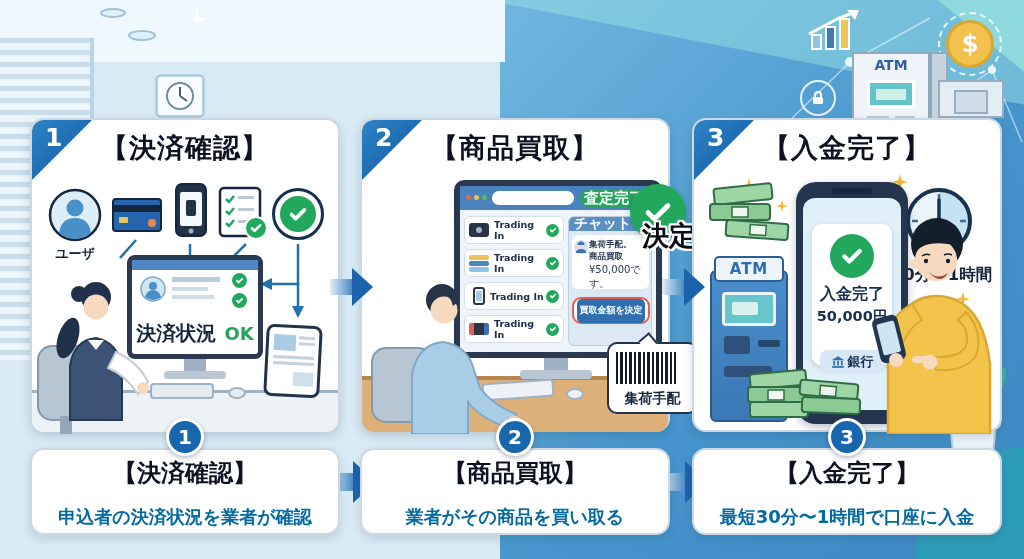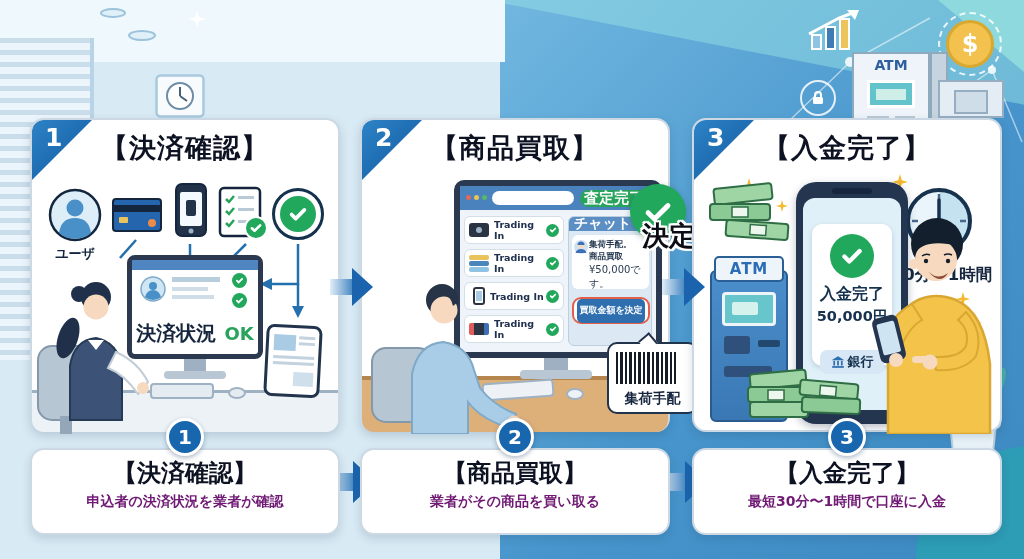--- a/index.html
+++ b/index.html
@@ -13,21 +13,21 @@
     border-top-left-radius:12px; overflow:hidden; }
   .corner-tri{ width:100%; height:100%; background:linear-gradient(135deg,#2d83c6,#11579e);
     clip-path:polygon(0 0,100% 0,0 100%); }
   .corner-num{ position:absolute; top:3px; left:13px; font-size:25px; font-weight:bold; color:#fff; }
   .heading{ position:absolute; top:10px; left:0; width:100%; text-align:center;
     font-size:27px; font-weight:bold; color:#0c1222; letter-spacing:1px; }
   .caption{ position:absolute; top:448px; width:310px; height:87px; background:#fff;
     border:2px solid #ccd9e4; border-radius:14px; box-shadow:0 4px 8px rgba(30,60,90,.15);
     z-index:6; text-align:center; }
   .cap-title{ margin-top:7px; font-size:24px; font-weight:bold; color:#0c1222; }
-  .cap-text{ margin-top:4px; font-size:14px; font-weight:bold; color:#701a75; }
+  .cap-text{ margin-top:16px; font-size:18px; font-weight:bold; color:#0369a1; }
   .badge{ position:absolute; width:38px; height:38px; background:#1866ae; border:3px solid #fff;
     border-radius:50%; box-shadow:0 2px 5px rgba(20,50,90,.35); z-index:7;
     display:flex; align-items:center; justify-content:center;
     font-size:20px; font-weight:bold; color:#fff; }
   .arrow{ position:absolute; z-index:6; }
   .tail{ position:absolute; background:linear-gradient(90deg,#e2eef7,#4486c2); }
   .head{ position:absolute; width:0; height:0; }
   .chk{ position:absolute; background:#22a85c; border-radius:50%;
     display:flex; align-items:center; justify-content:center; }
   .row{ position:absolute; background:#fff; border:1.5px solid #d2dfe9; border-radius:6px;

